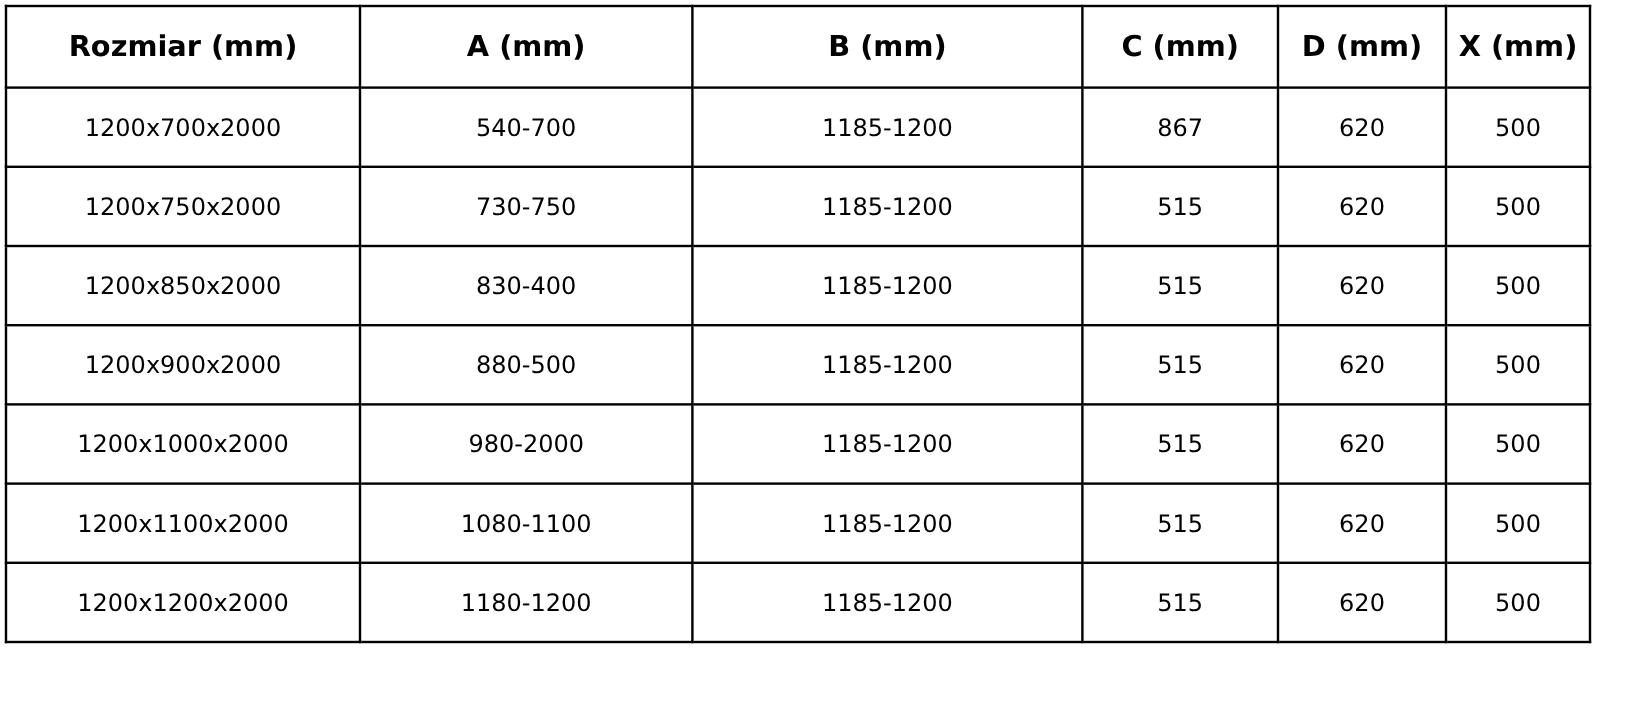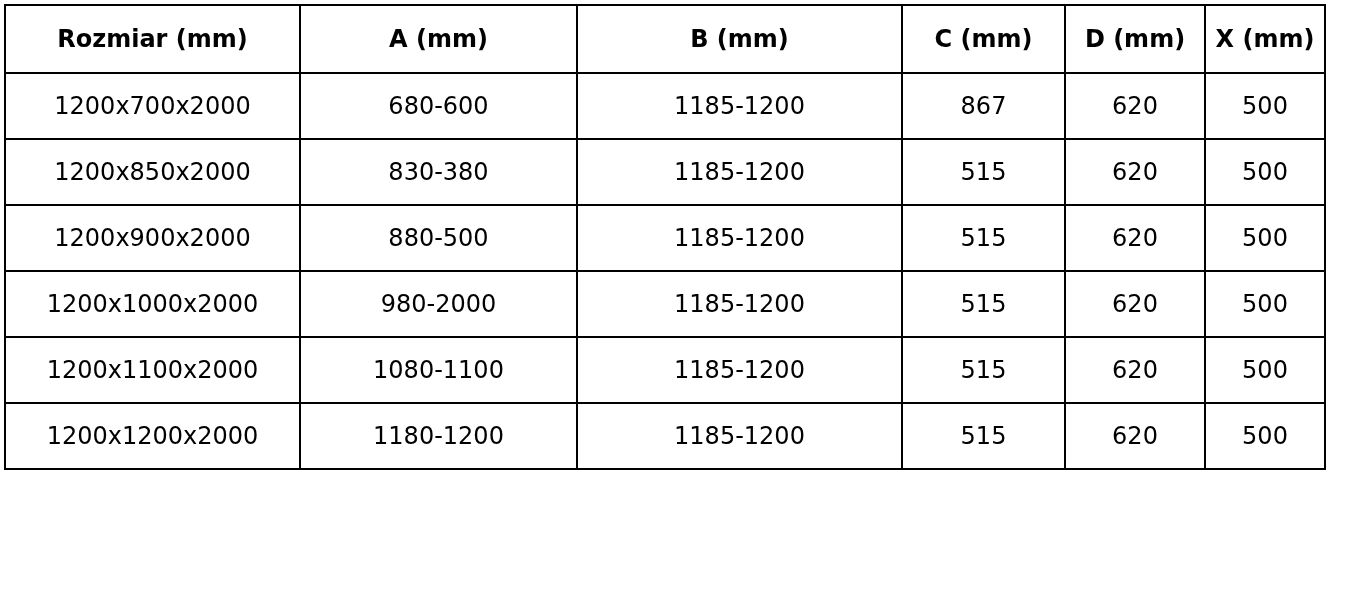--- a/index.html
+++ b/index.html
@@ -23,21 +23,21 @@
   table.spec-table {
     border-collapse: collapse;
     width: 1320px;
     table-layout: fixed;
   }
   table.spec-table th,
   table.spec-table td {
     border: 2px solid #000000;
     text-align: center;
     vertical-align: middle;
-    font-size: 24px;
+    font-size: 20px;
     line-height: 1.1;
     padding: 0;
     height: 64px;
   }
   table.spec-table th {
     font-weight: bold;
     font-size: 24px;
     height: 66px;
     border-radius: 25px;
   }
@@ -71,29 +71,37 @@
         <th>A (mm)</th>
         <th>B (mm)</th>
         <th>C (mm)</th>
         <th>D (mm)</th>
         <th>X (mm)</th>
       </tr>
     </thead>
     <tbody>
       <tr>
         <td>1200x700x2000</td>
-        <td>680-600</td>
+        <td>540-700</td>
         <td>1185-1200</td>
         <td>867</td>
         <td>620</td>
         <td>500</td>
       </tr>
       <tr>
+        <td>1200x750x2000</td>
+        <td>730-750</td>
+        <td>1185-1200</td>
+        <td>515</td>
+        <td>620</td>
+        <td>500</td>
+      </tr>
+      <tr>
         <td>1200x850x2000</td>
-        <td>830-380</td>
+        <td>830-400</td>
         <td>1185-1200</td>
         <td>515</td>
         <td>620</td>
         <td>500</td>
       </tr>
       <tr>
         <td>1200x900x2000</td>
         <td>880-500</td>
         <td>1185-1200</td>
         <td>515</td>

